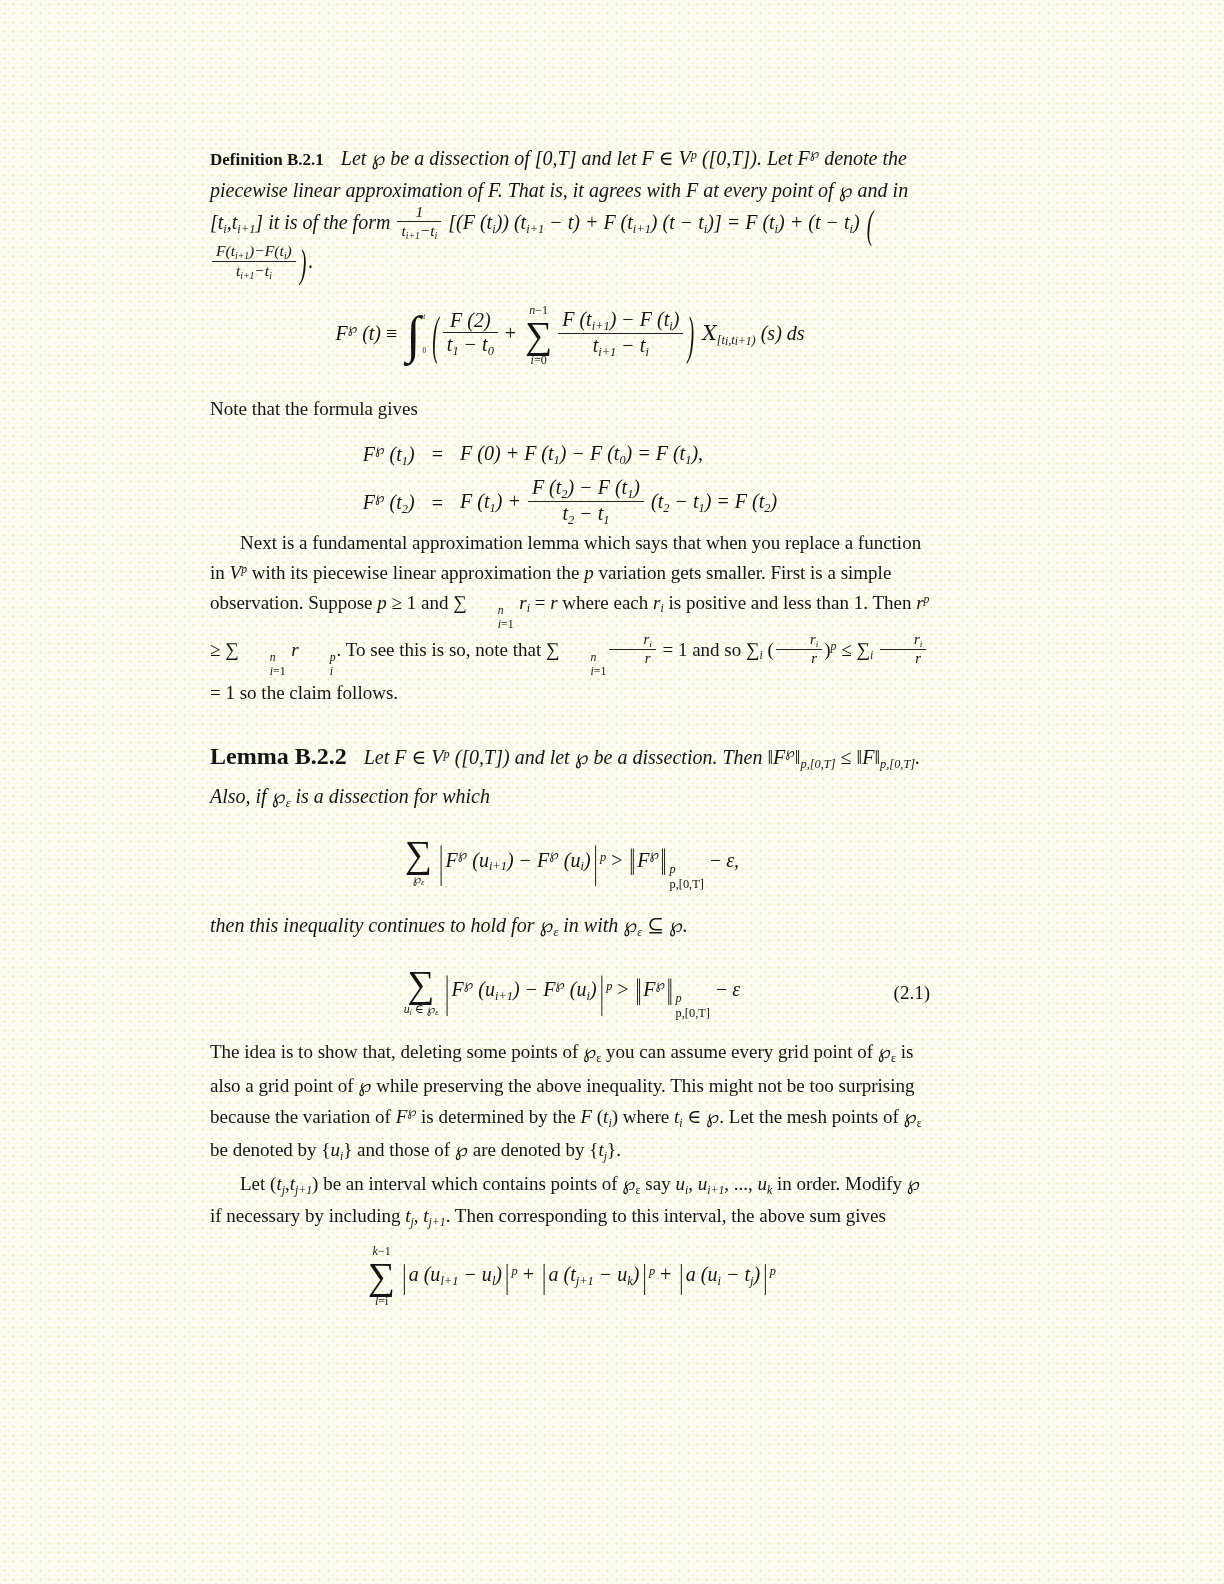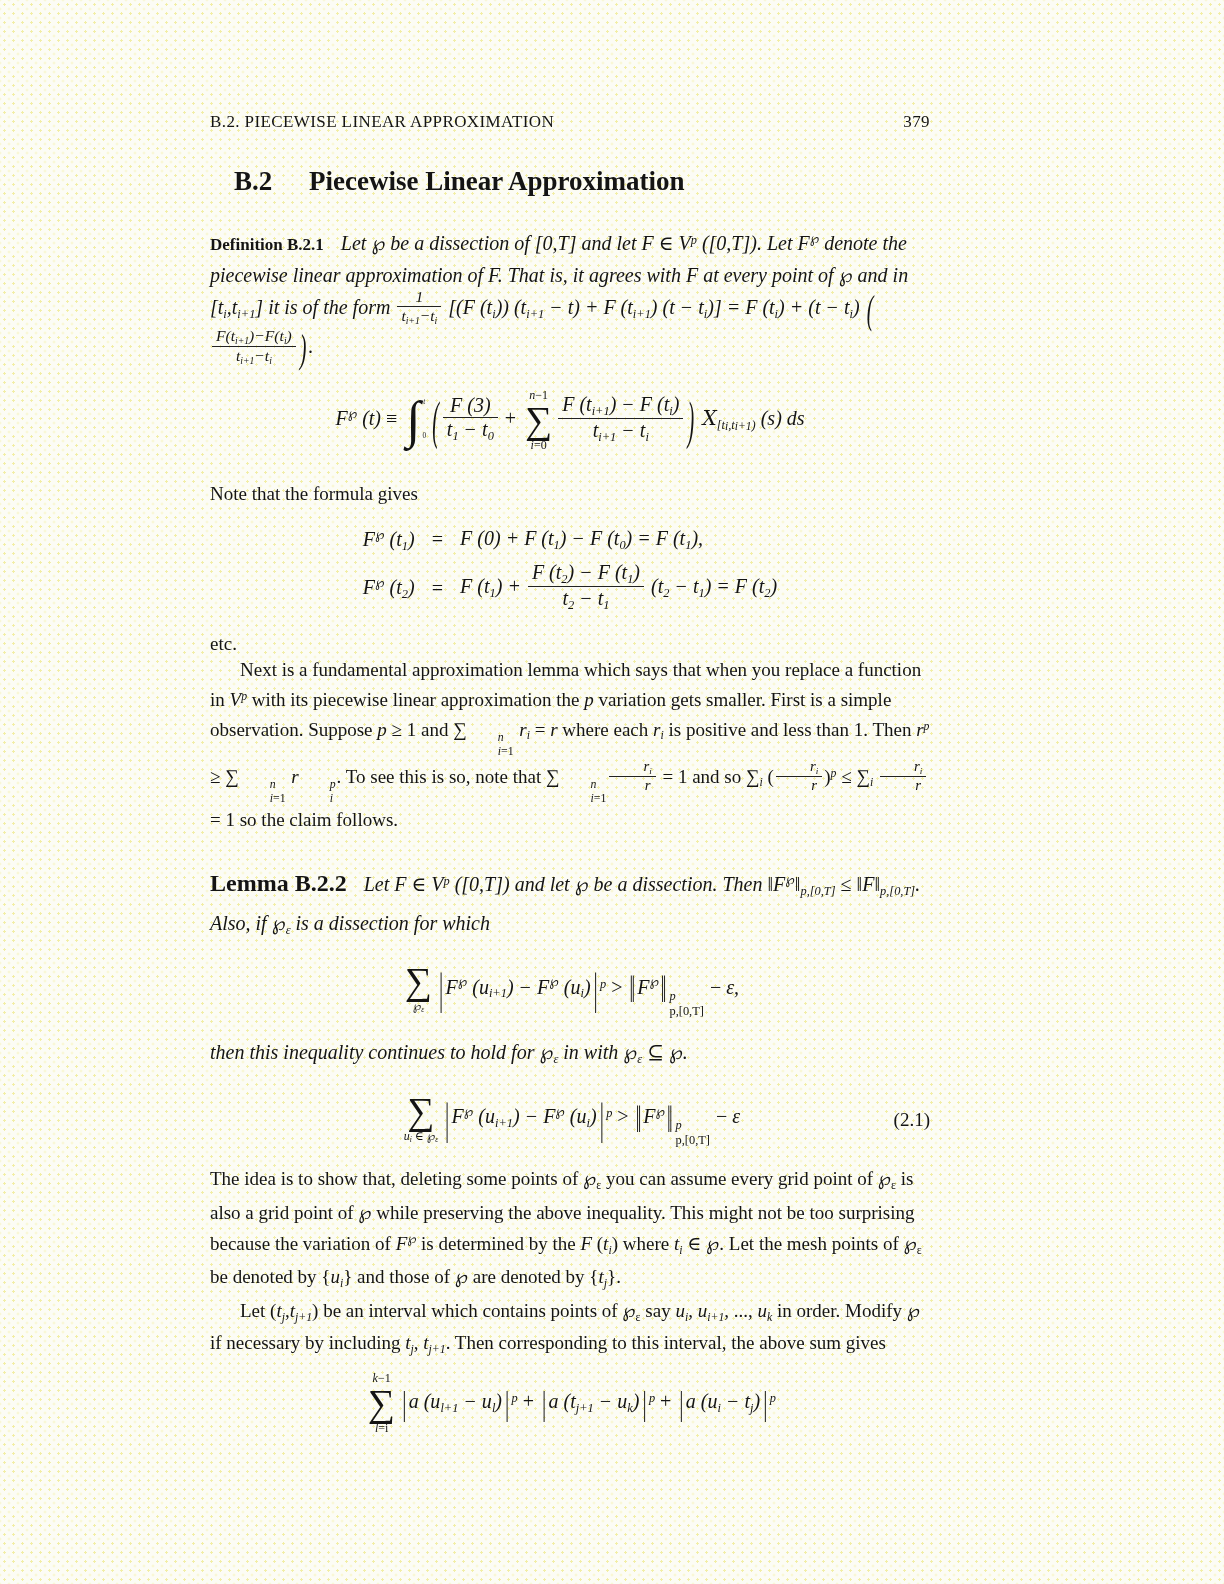--- a/index.html
+++ b/index.html
@@ -84,60 +84,51 @@
       vertical-align:-.45em;font-size:.62em;line-height:1.22;margin:0 1px;}
 
   .bigd{display:inline-block;vertical-align:middle;line-height:1;margin:0 2px;}
 </style>
 </head>
 <body>
 
 <div class="page">
   <div class="content">
 
-    <div class="running-header">
-      <span>B.2. PIECEWISE LINEAR APPROXIMATION</span>
-      <span>379</span>
-    </div>
 
-    <h1 class="section-title">
-      <span class="st-num">B.2</span>
-      <span>Piecewise Linear Approximation</span>
-    </h1>
 
     <p class="thm def">
       <span class="thm-head">Definition B.2.1</span>
       <span><span class="r-t">Let </span><span class="r-sc">℘</span><span class="r-t"> be a dissection of [0,T] and let F ∈ V</span><span class="r-s">p</span><span class="r-t"> ([0,T]). Let F</span><span class="r-ssc">℘</span><span class="r-t"> denote the piecewise linear approximation of F. That is, it agrees with F at every point of </span><span class="r-sc">℘</span><span class="r-t"> and in [t</span><span class="r-u">i</span><span class="r-t">,t</span><span class="r-u">i+1</span><span class="r-t">] it is of the form </span><span class="frac sm"><span class="fn"><span class="r-t">1</span></span><span class="fd"><span class="r-t">t</span><span class="r-u">i+1</span><span class="r-t">−t</span><span class="r-u">i</span></span></span><span class="r-t"> [(F (t</span><span class="r-u">i</span><span class="r-t">)) (t</span><span class="r-u">i+1</span><span class="r-t"> − t) + F (t</span><span class="r-u">i+1</span><span class="r-t">) (t − t</span><span class="r-u">i</span><span class="r-t">)] = F (t</span><span class="r-u">i</span><span class="r-t">) + (t − t</span><span class="r-u">i</span><span class="r-t">) </span><span class="bigd" style="transform: scaleY(2);">(</span><span class="frac sm"><span class="fn"><span class="r-t">F(t</span><span class="r-u">i+1</span><span class="r-t">)−F(t</span><span class="r-u">i</span><span class="r-t">)</span></span><span class="fd"><span class="r-t">t</span><span class="r-u">i+1</span><span class="r-t">−t</span><span class="r-u">i</span></span></span><span class="bigd" style="transform: scaleY(2);">)</span><span class="r-t">.</span></span>
     </p>
 
 
     <div class="eq eq-integral"><span class="r-t">F</span><span class="r-ssc">℘</span><span class="r-t"> (t) </span><span class="r-r">≡ </span><span class="bigop int">
           <span class="osym">∫</span>
           <span class="ilim">
             <span class="ot"><span class="r-t">t</span></span>
             <span class="ob"><span class="r-r">0</span></span>
           </span>
-        </span><span class="bigd" style="transform: scaleY(2.6);">(</span><span class="frac"><span class="fn"><span class="r-t">F (3)</span></span><span class="fd"><span class="r-t">t</span><span class="r-u">1</span><span class="r-t"> − t</span><span class="r-u">0</span></span></span><span class="r-r"> + </span><span class="bigop">
+        </span><span class="bigd" style="transform: scaleY(2.6);">(</span><span class="frac"><span class="fn"><span class="r-t">F (2)</span></span><span class="fd"><span class="r-t">t</span><span class="r-u">1</span><span class="r-t"> − t</span><span class="r-u">0</span></span></span><span class="r-r"> + </span><span class="bigop">
           <span class="ot"><span class="r-t">n</span><span class="r-r">−1</span></span>
           <span class="osym">∑</span>
           <span class="ob"><span class="r-t">i</span><span class="r-r">=0</span></span>
         </span><span class="frac"><span class="fn"><span class="r-t">F (t</span><span class="r-u">i+1</span><span class="r-t">) − F (t</span><span class="r-u">i</span><span class="r-t">)</span></span><span class="fd"><span class="r-t">t</span><span class="r-u">i+1</span><span class="r-t"> − t</span><span class="r-u">i</span></span></span><span class="bigd" style="transform: scaleY(2.6);">)</span><span class="r-sc"> X</span><span class="r-u">[t</span><span class="r-uu">i</span><span class="r-u">,t</span><span class="r-uu">i+1</span><span class="r-u">)</span><span class="r-t"> (s) ds</span></div>
 
     <p class="para p-note"><span class="r-t">Note that the formula gives</span></p>
 
     <div class="eq align eq-values">
       <span class="al-l"><span class="r-t">F</span><span class="r-ssc">℘</span><span class="r-t"> (t</span><span class="r-u">1</span><span class="r-t">)</span></span>
       <span>=</span>
       <span class="al-r"><span class="r-t">F (0) + F (t</span><span class="r-u">1</span><span class="r-t">) − F (t</span><span class="r-u">0</span><span class="r-t">) = F (t</span><span class="r-u">1</span><span class="r-t">),</span></span>
       <span class="al-l"><span class="r-t">F</span><span class="r-ssc">℘</span><span class="r-t"> (t</span><span class="r-u">2</span><span class="r-t">)</span></span>
       <span>=</span>
       <span class="al-r"><span class="r-t">F (t</span><span class="r-u">1</span><span class="r-t">) + </span><span class="frac"><span class="fn"><span class="r-t">F (t</span><span class="r-u">2</span><span class="r-t">) − F (t</span><span class="r-u">1</span><span class="r-t">)</span></span><span class="fd"><span class="r-t">t</span><span class="r-u">2</span><span class="r-t"> − t</span><span class="r-u">1</span></span></span><span class="r-t"> (t</span><span class="r-u">2</span><span class="r-t"> − t</span><span class="r-u">1</span><span class="r-t">) = F (t</span><span class="r-u">2</span><span class="r-t">)</span></span>
     </div>
 
-    <p class="para p-etc"><span class="r-t">etc.</span></p>
 
     <p class="para indent p-observation"><span class="r-t">Next is a fundamental approximation lemma which says that when you replace a function in </span><span class="r-it">V</span><span class="r-si">p</span><span class="r-t"> with its piecewise linear approximation the </span><span class="r-it">p</span><span class="r-t"> variation gets smaller. First is a simple observation. Suppose </span><span class="r-it">p</span><span class="r-t"> ≥ 1 and </span><span class="r-r">∑</span><span class="ss">
           <span class="sst"><span class="r-it">n</span></span>
           <span class="ssb"><span class="r-it">i</span><span class="r-t">=1</span></span>
         </span><span class="r-it"> r</span><span class="r-ui">i</span><span class="r-t"> = </span><span class="r-it">r</span><span class="r-t"> where each </span><span class="r-it">r</span><span class="r-ui">i</span><span class="r-t"> is positive and less than 1. Then </span><span class="r-it">r</span><span class="r-si">p</span><span class="r-t"> ≥ </span><span class="r-r">∑</span><span class="ss">
           <span class="sst"><span class="r-it">n</span></span>
           <span class="ssb"><span class="r-it">i</span><span class="r-t">=1</span></span>
         </span><span class="r-it"> r</span><span class="ss">
           <span class="sst"><span class="r-it">p</span></span>
           <span class="ssb"><span class="r-it">i</span></span>

